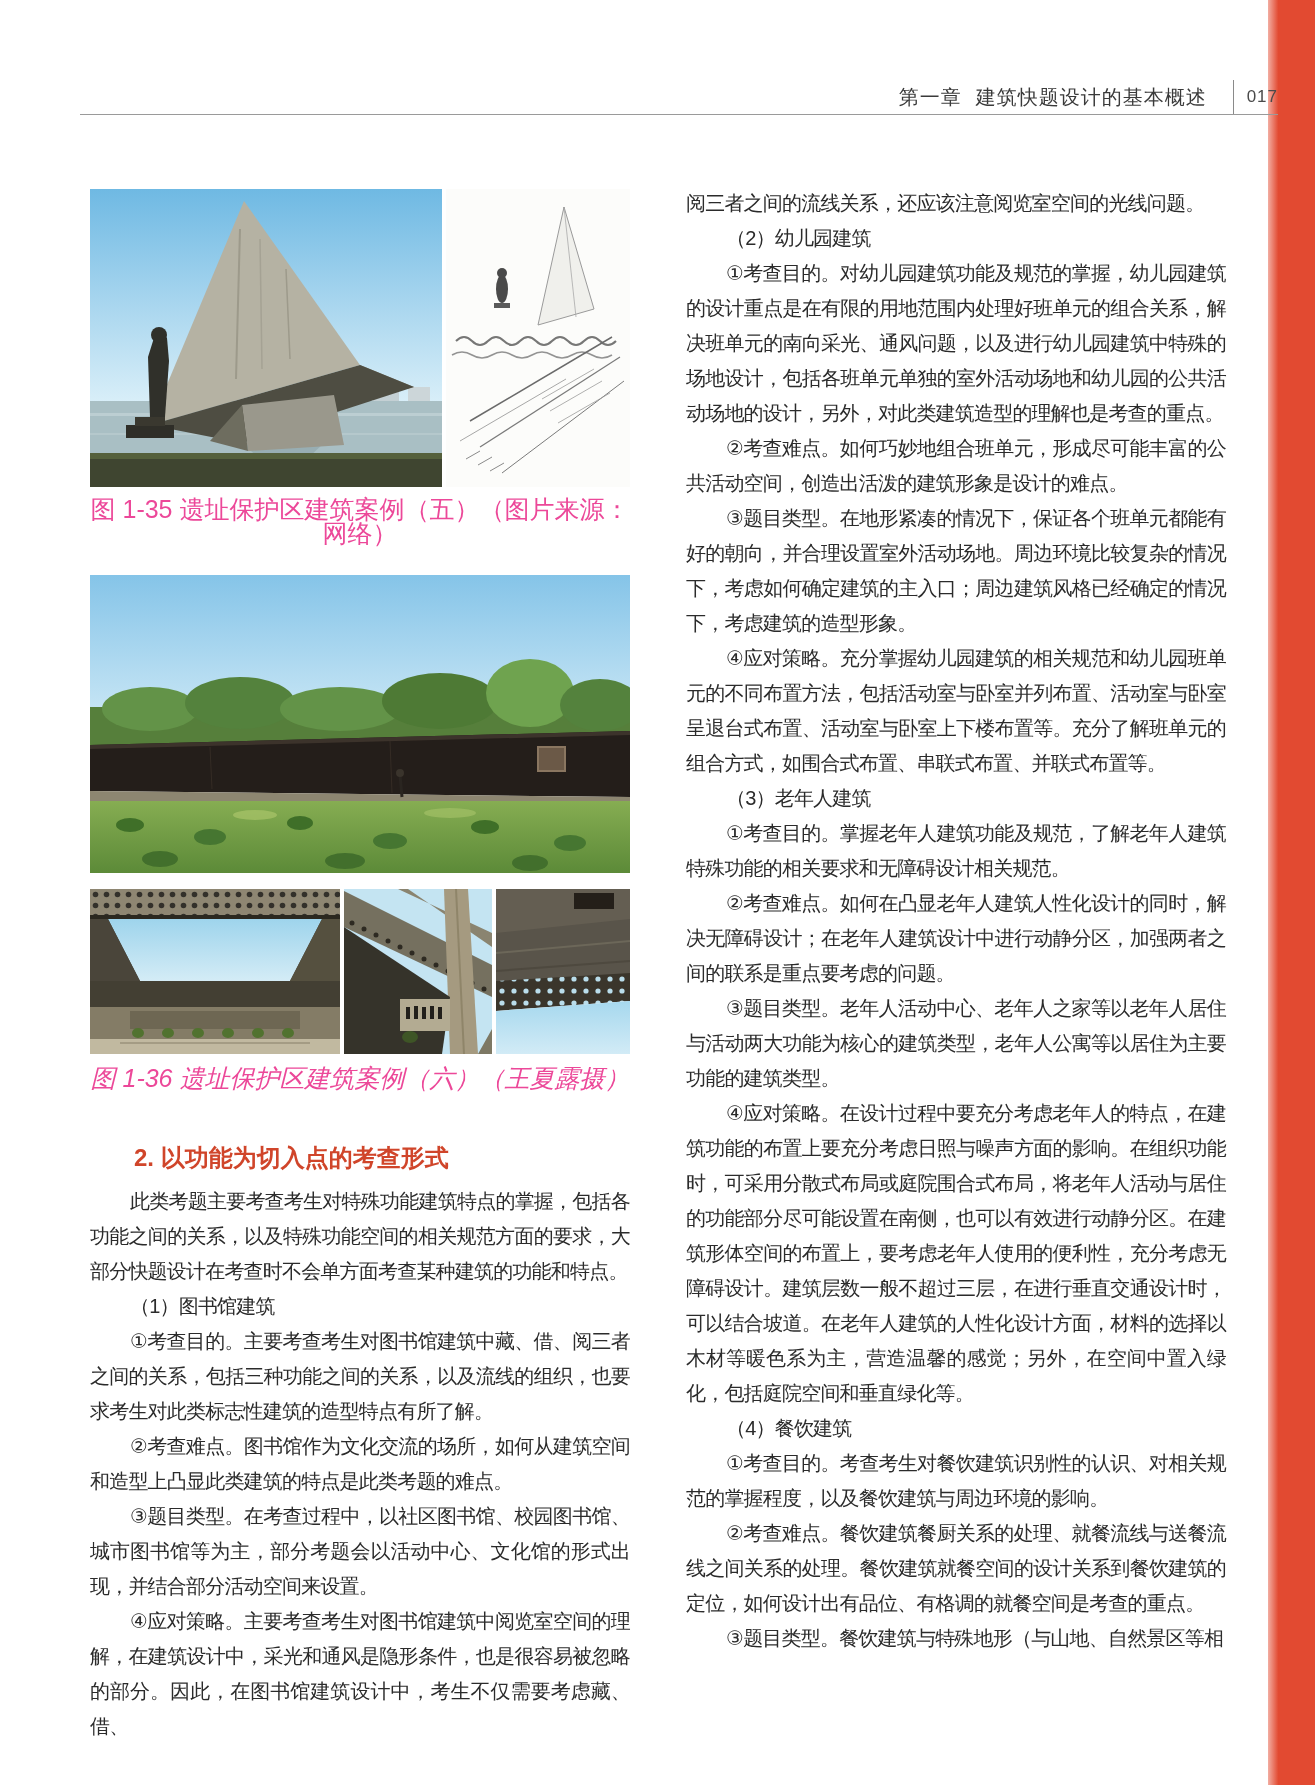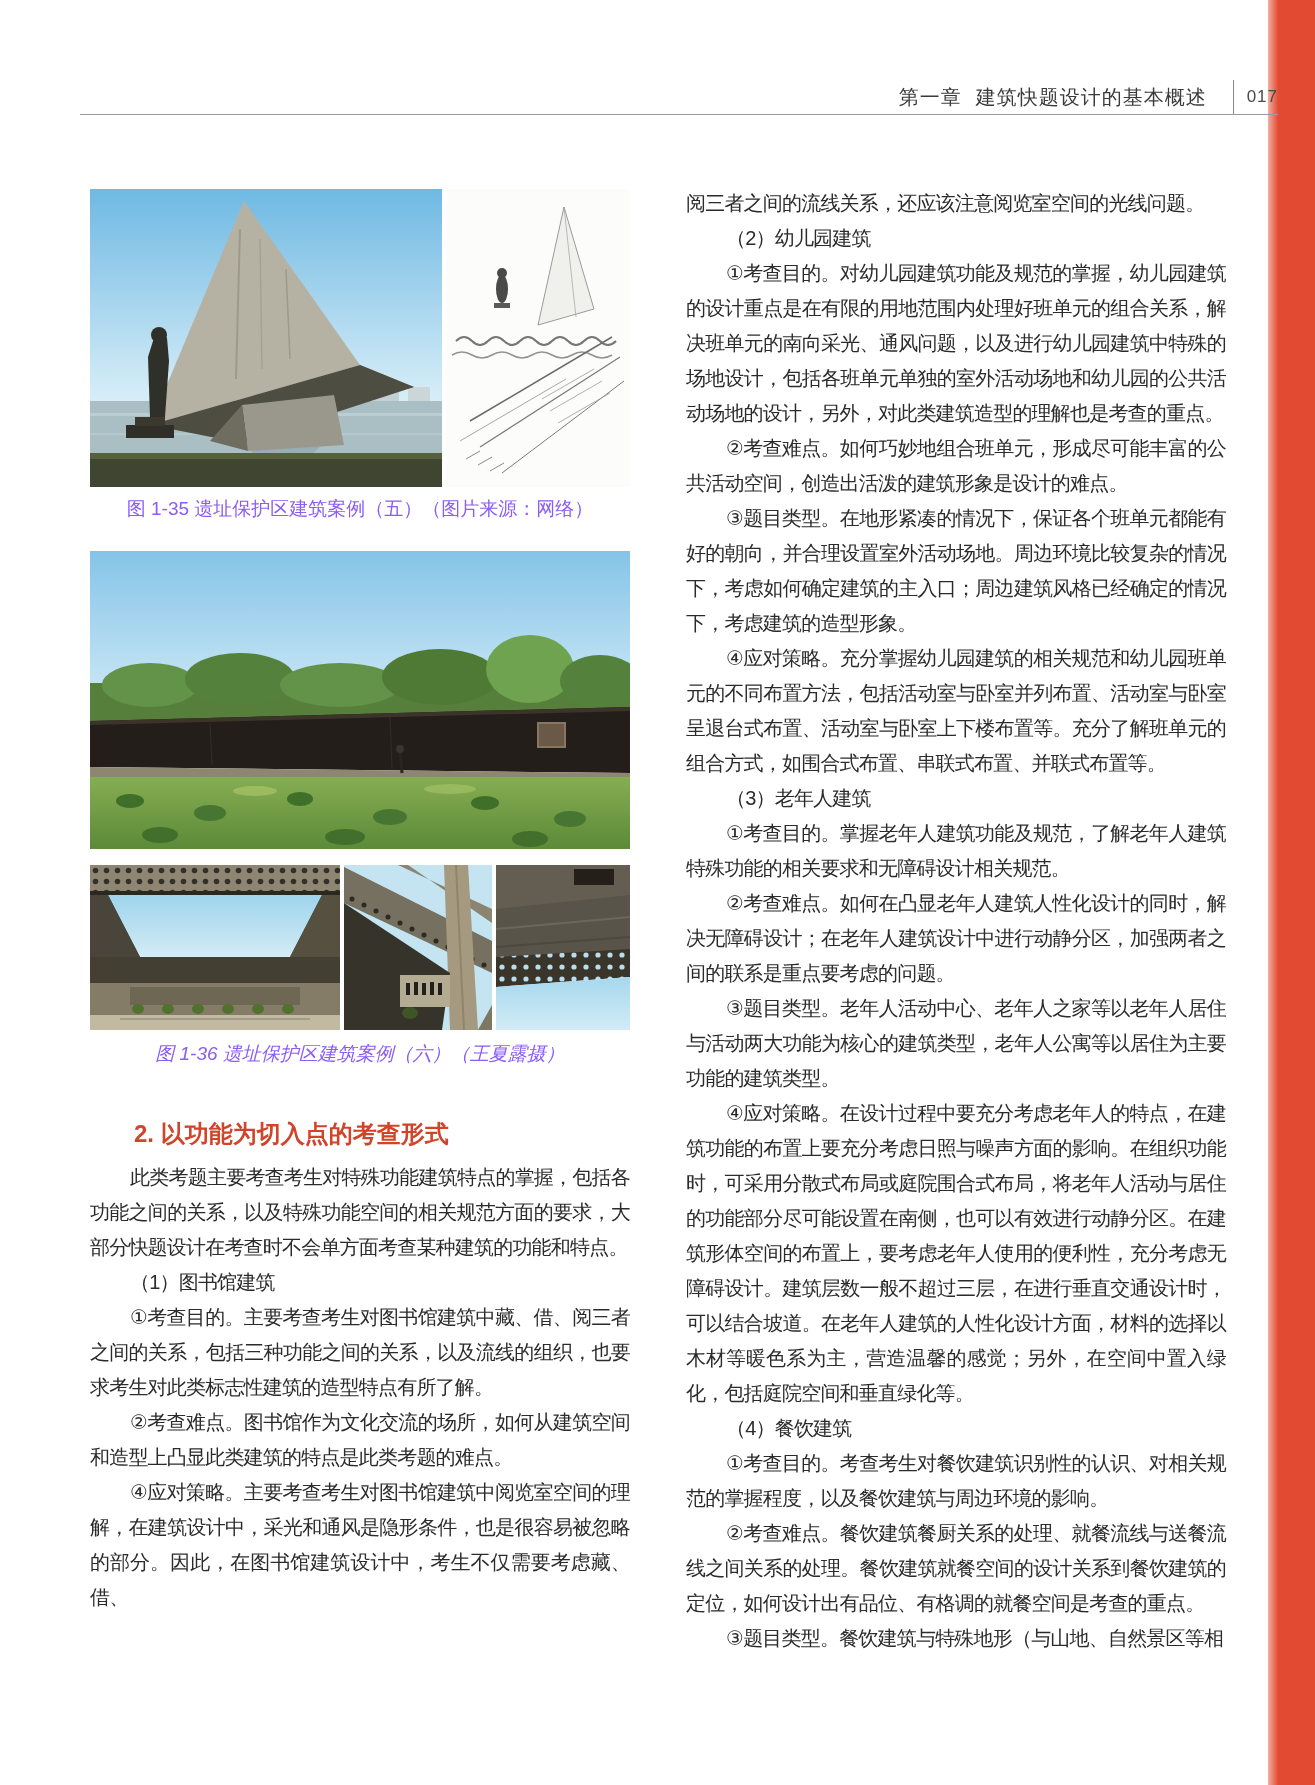--- a/index.html
+++ b/index.html
@@ -22,21 +22,21 @@
   .col{position:absolute;width:540px;font-size:20px;line-height:35px;letter-spacing:-0.8px;
     text-align:justify;}
   .col-left{left:90px;top:189px;}
   .col-right{left:686px;top:186px;}
   .col p{margin:0;text-indent:2em;}
   .col p.no-indent{text-indent:0;}
   
   figure{margin:0;padding:0;}
   .fig-photos{display:flex;gap:4px;}
   .fig-photos svg{display:block;}
-  .fig-caption{display:block;text-align:center;color:#8b5cf6;font-size:19px;line-height:24px;
+  .fig-caption{display:block;text-align:center;color:#ec4899;font-size:25px;line-height:24px;
     letter-spacing:0;margin-top:10px;text-indent:0;}
   .fig136-main{margin-top:30px;}
   .fig136-row{display:flex;gap:4px;margin-top:5px;}
   .fig136 .fig-caption{margin-top:12px;font-style:italic;}
   
   .section-heading{color:#d0452a;font-weight:bold;font-size:24px;line-height:36px;
     letter-spacing:0;margin:50px 0 8px 0;padding-left:44px;text-align:left;}
 </style>
 </head>
 <body>
@@ -239,20 +239,21 @@
       </div>
       <figcaption class="fig-caption">图 1-36 遗址保护区建筑案例（六）（王夏露摄）</figcaption>
     </figure>
 
     <h2 class="section-heading">2. 以功能为切入点的考查形式</h2>
 
     <p>此类考题主要考查考生对特殊功能建筑特点的掌握，包括各功能之间的关系，以及特殊功能空间的相关规范方面的要求，大部分快题设计在考查时不会单方面考查某种建筑的功能和特点。</p>
     <p>（1）图书馆建筑</p>
     <p>①考查目的。主要考查考生对图书馆建筑中藏、借、阅三者之间的关系，包括三种功能之间的关系，以及流线的组织，也要求考生对此类标志性建筑的造型特点有所了解。</p>
     <p>②考查难点。图书馆作为文化交流的场所，如何从建筑空间和造型上凸显此类建筑的特点是此类考题的难点。</p>
+    <p>③题目类型。在考查过程中，以社区图书馆、校园图书馆、城市图书馆等为主，部分考题会以活动中心、文化馆的形式出现，并结合部分活动空间来设置。</p>
     <p>④应对策略。主要考查考生对图书馆建筑中阅览室空间的理解，在建筑设计中，采光和通风是隐形条件，也是很容易被忽略的部分。因此，在图书馆建筑设计中，考生不仅需要考虑藏、借、</p>
   </div>
 
   <div class="col col-right">
     <p class="no-indent">阅三者之间的流线关系，还应该注意阅览室空间的光线问题。</p>
     <p>（2）幼儿园建筑</p>
     <p>①考查目的。对幼儿园建筑功能及规范的掌握，幼儿园建筑的设计重点是在有限的用地范围内处理好班单元的组合关系，解决班单元的南向采光、通风问题，以及进行幼儿园建筑中特殊的场地设计，包括各班单元单独的室外活动场地和幼儿园的公共活动场地的设计，另外，对此类建筑造型的理解也是考查的重点。</p>
     <p>②考查难点。如何巧妙地组合班单元，形成尽可能丰富的公共活动空间，创造出活泼的建筑形象是设计的难点。</p>
     <p>③题目类型。在地形紧凑的情况下，保证各个班单元都能有好的朝向，并合理设置室外活动场地。周边环境比较复杂的情况下，考虑如何确定建筑的主入口；周边建筑风格已经确定的情况下，考虑建筑的造型形象。</p>
     <p>④应对策略。充分掌握幼儿园建筑的相关规范和幼儿园班单元的不同布置方法，包括活动室与卧室并列布置、活动室与卧室呈退台式布置、活动室与卧室上下楼布置等。充分了解班单元的组合方式，如围合式布置、串联式布置、并联式布置等。</p>

